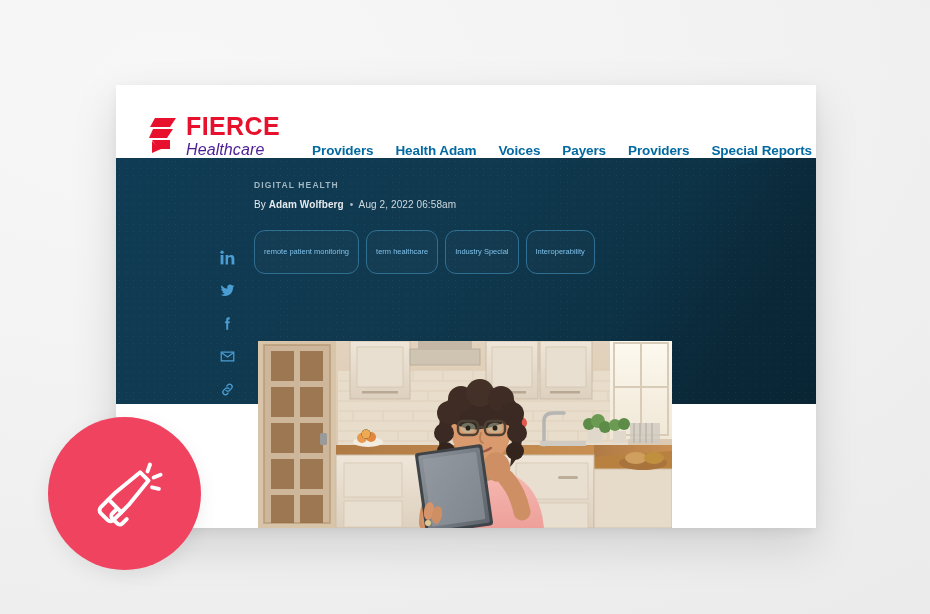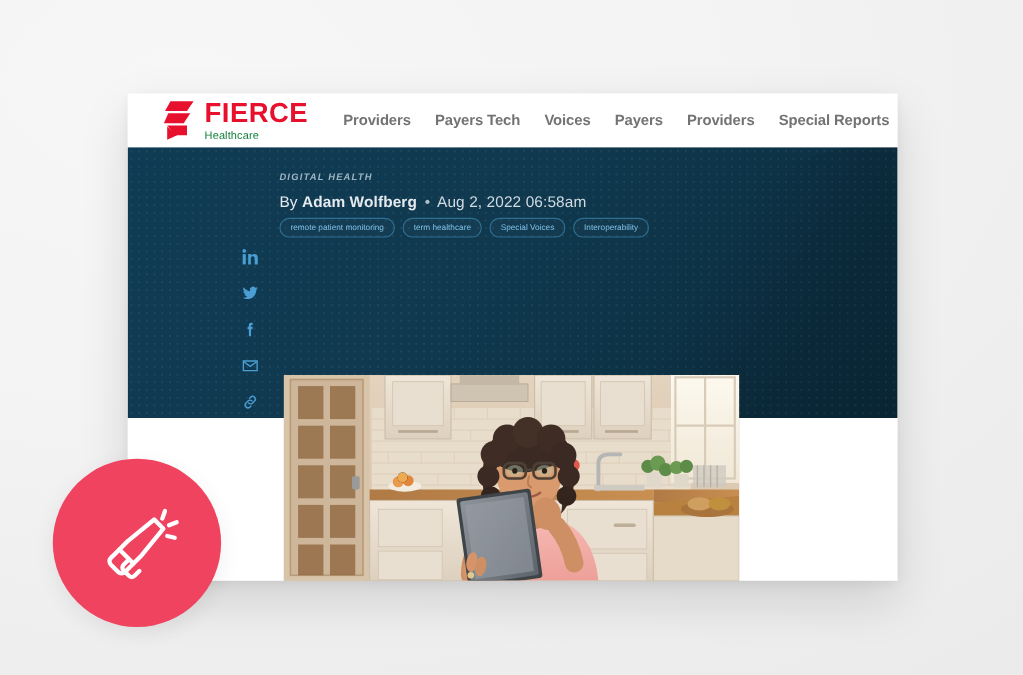--- a/index.html
+++ b/index.html
@@ -31,24 +31,24 @@
     top: 85px;
     width: 700px;
     height: 443px;
     background: #ffffff;
     box-shadow: 0 18px 42px rgba(0,0,0,0.13), 0 3px 10px rgba(0,0,0,0.06);
     overflow: hidden;
   }
 
   
   #site-header {
-    height: 49px;
+    height: 73px;
     background: #ffffff;
     display: flex;
-    align-items: center;
+    align-items: flex-end;
     padding-left: 33px;
     box-sizing: border-box;
     border-radius: 20px;
   }
   #brand {
     display: flex;
     align-items: center;
     margin-right: 20px;
     flex: 0 0 auto;
   }
@@ -65,36 +65,37 @@
     line-height: 1;
   }
   #brand-name {
     font-size: 25px;
     font-weight: bold;
     letter-spacing: 0.4px;
     color: #e8112d;
     font-family: "Liberation Sans", sans-serif;
   }
   #brand-sub {
-    font-size: 10px;
-    color: #15803d;
+    font-size: 16px;
+    color: #4c1d95;
     margin-top: 3px;
     letter-spacing: 0.1px;
+    font-style: italic;
   }
 
   #main-nav {
     display: flex;
     align-items: center;
     gap: 22px;
     margin-left: 12px;
   }
   .nav-item {
     font-size: 13.5px;
     font-weight: bold;
-    color: #737373;
+    color: #0369a1;
     white-space: nowrap;
     cursor: pointer;
     letter-spacing: -0.1px;
   }
 
   
   #hero {
     position: relative;
     height: 246px;
     background:
@@ -151,52 +152,51 @@
   #article-block {
     margin-left: 36px;
     width: 420px;
   }
   #kicker {
     font-size: 8.5px;
     letter-spacing: 1.1px;
     color: #9fb6c3;
     font-weight: bold;
     margin-bottom: 9px;
-    font-style: italic;
   }
   #headline {
     font-size: 26.5px;
     line-height: 1.13;
     font-weight: bold;
     color: #ffffff;
     letter-spacing: -0.45px;
     margin: 0 0 11px 0;
     max-width: 400px;
   }
   #byline {
-    font-size: 14px;
+    font-size: 10px;
     color: #e4eaee;
-    margin-bottom: 7px;
+    margin-bottom: 20px;
     letter-spacing: 0.1px;
   }
   #byline .author { font-weight: bold; }
   #byline .sep { margin: 0 3px; opacity: 0.75; }
   #byline .date { color: #cfdae1; }
 
   #tag-row {
     display: flex;
     gap: 7px;
     flex-wrap: wrap;
   }
   .tag-pill {
     font-size: 7.5px;
     color: #7fc0e8;
     border: 1px solid #2f6f92;
     border-radius: 11px;
-    padding: 4px 9px;
+    padding: 17px 9px;
     line-height: 1;
     white-space: nowrap;
     cursor: pointer;
     background: rgba(255,255,255,0.02);
   }
 
   
   #photo-wrap {
     position: absolute;
     left: 142px;
@@ -250,21 +250,21 @@
           </svg>
         </span>
         <span id="brand-words">
           <span id="brand-name">FIERCE</span>
           <span id="brand-sub">Healthcare</span>
         </span>
       </div>
 
       <nav id="main-nav">
         <span class="nav-item">Providers</span>
-        <span class="nav-item">Payers Tech</span>
+        <span class="nav-item">Health Adam</span>
         <span class="nav-item">Voices</span>
         <span class="nav-item">Payers</span>
         <span class="nav-item">Providers</span>
         <span class="nav-item">Special Reports</span>
       </nav>
     </div>
 
     <div id="hero">
       <div id="hero-dots"></div>
       <div id="hero-sheen"></div>
@@ -274,21 +274,21 @@
           <div id="kicker">DIGITAL HEALTH</div>
           <div id="byline">
             <span>By</span>
             <span class="author">Adam Wolfberg</span>
             <span class="sep">•</span>
             <span class="date">Aug 2, 2022 06:58am</span>
           </div>
           <div id="tag-row">
             <span class="tag-pill">remote patient monitoring</span>
             <span class="tag-pill">term healthcare</span>
-            <span class="tag-pill">Special Voices</span>
+            <span class="tag-pill">Industry Special</span>
             <span class="tag-pill">Interoperability</span>
           </div>
         </div>
       </div>
 
       <div id="share-rail">
         <span class="share-icon">
           <svg viewBox="0 0 24 24" xmlns="http://www.w3.org/2000/svg">
             <rect x="1" y="8" width="4.5" height="15"></rect>
             <circle cx="3.25" cy="3.4" r="2.7"></circle>

